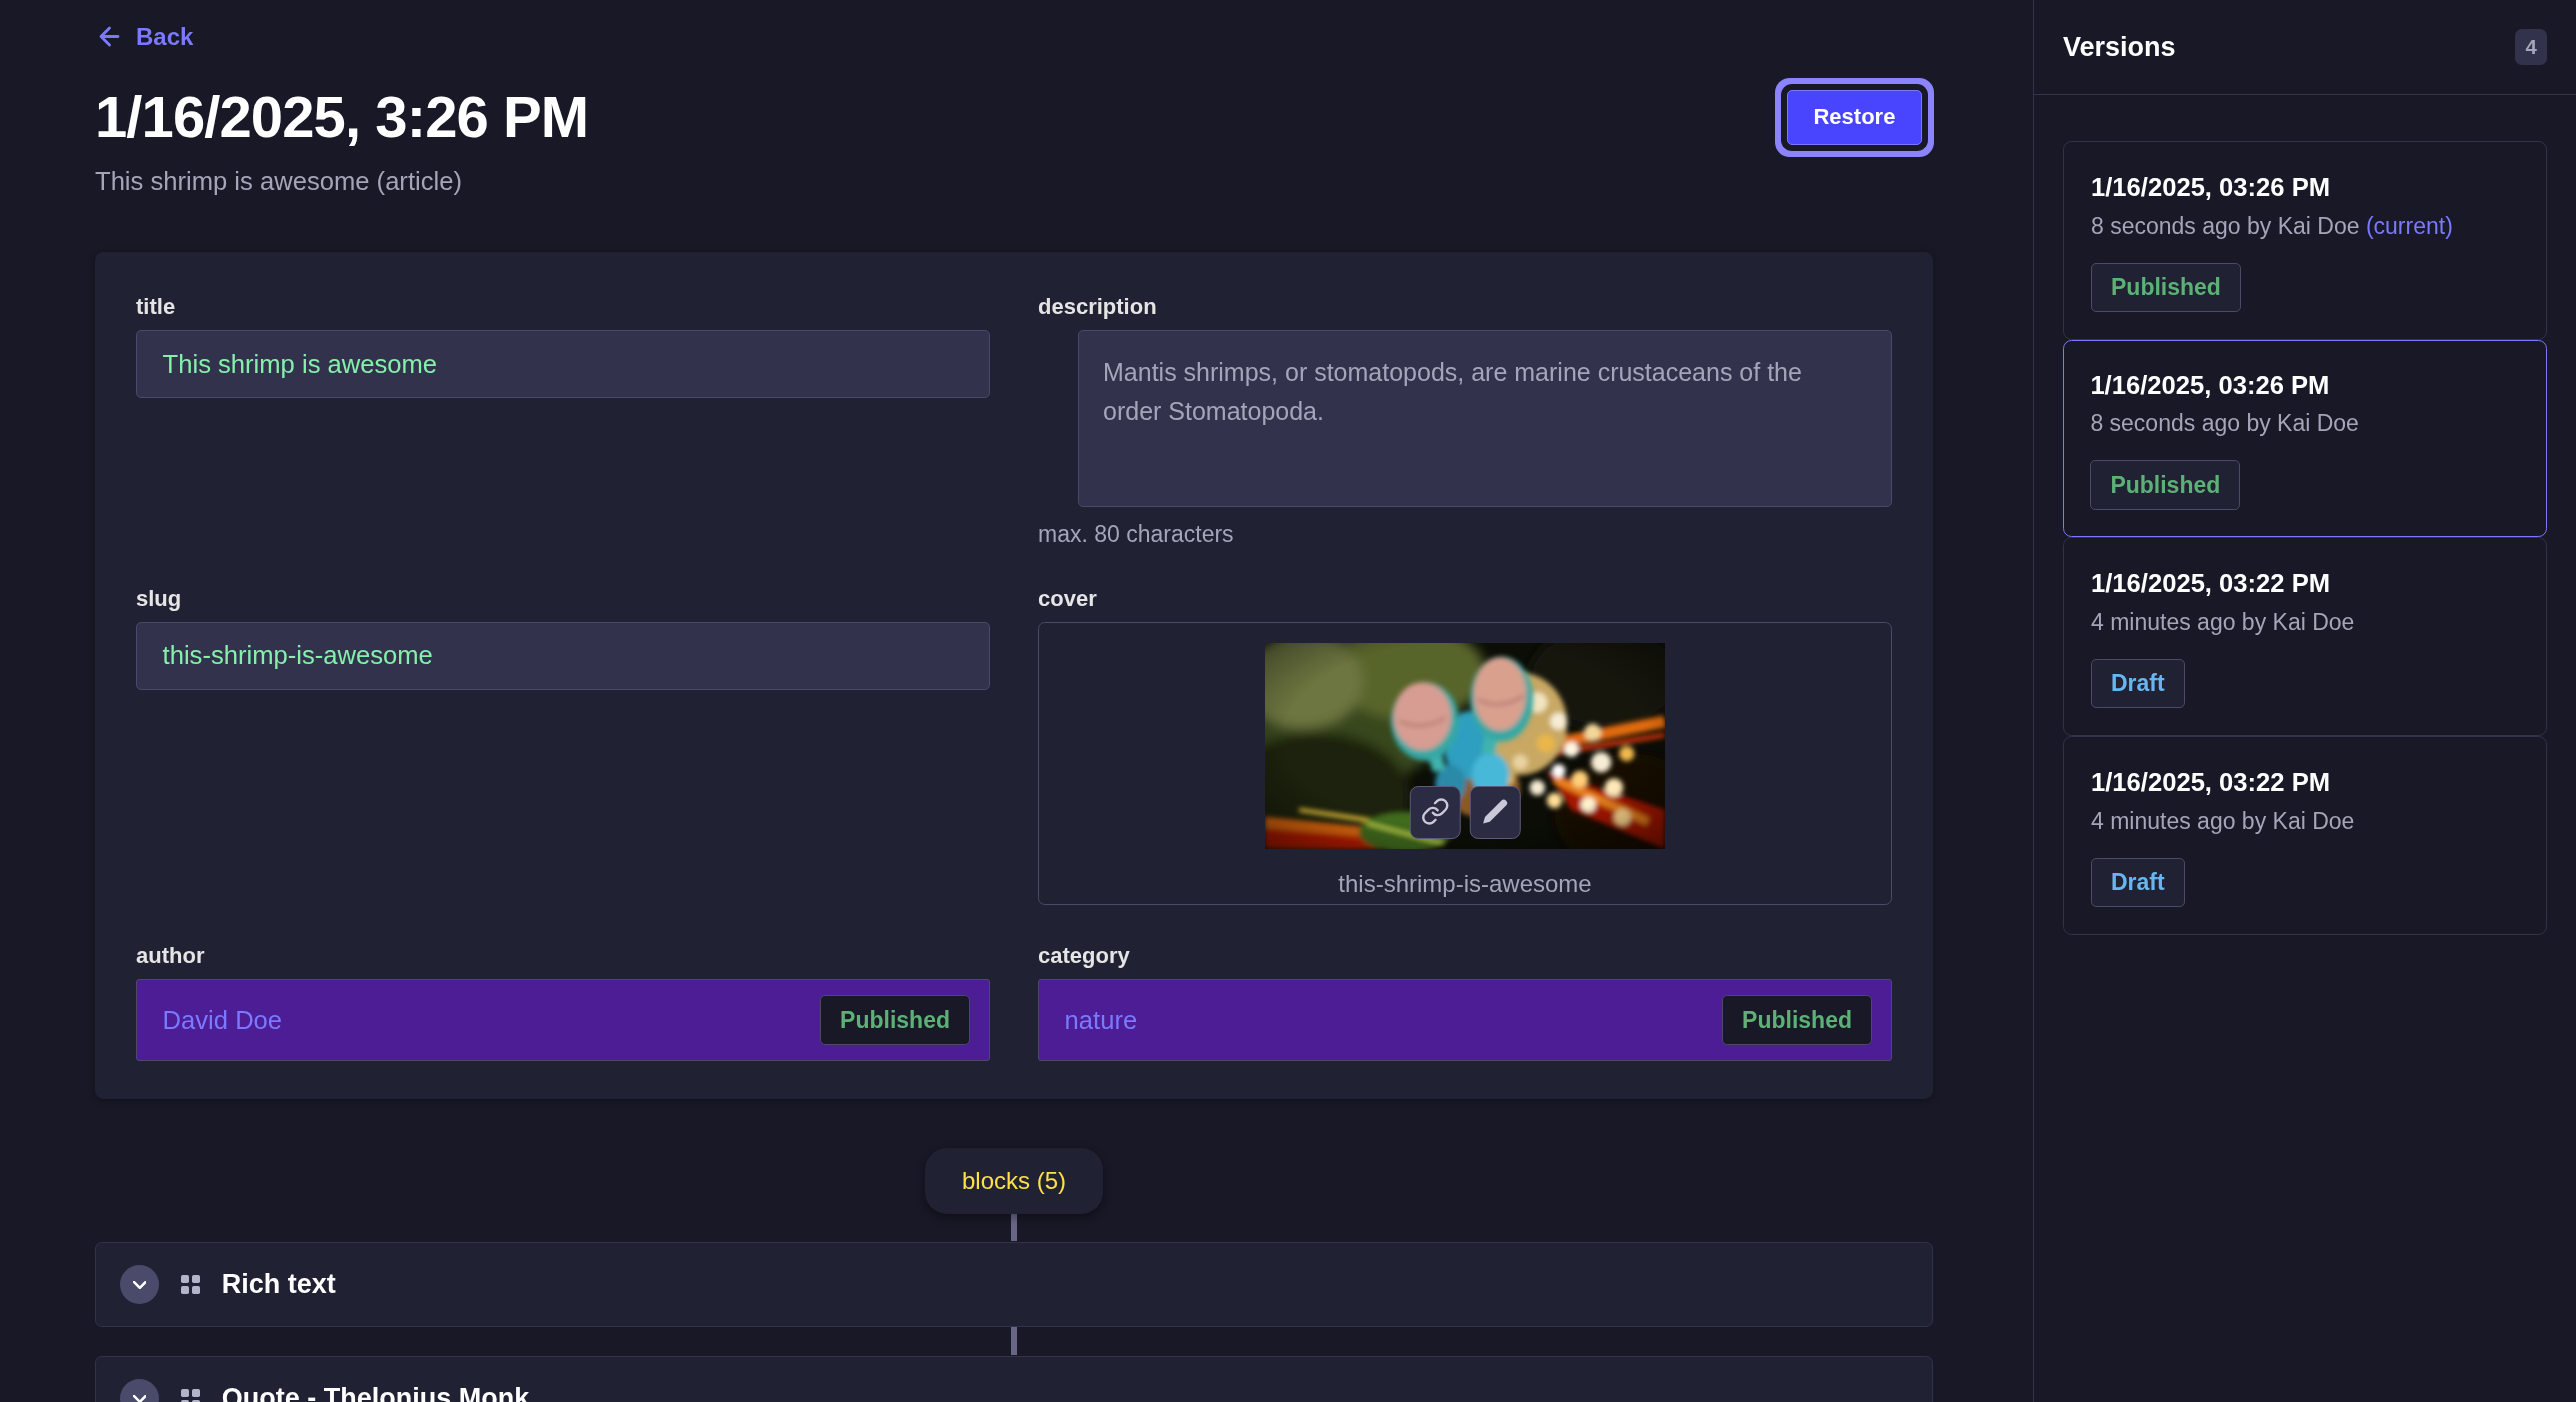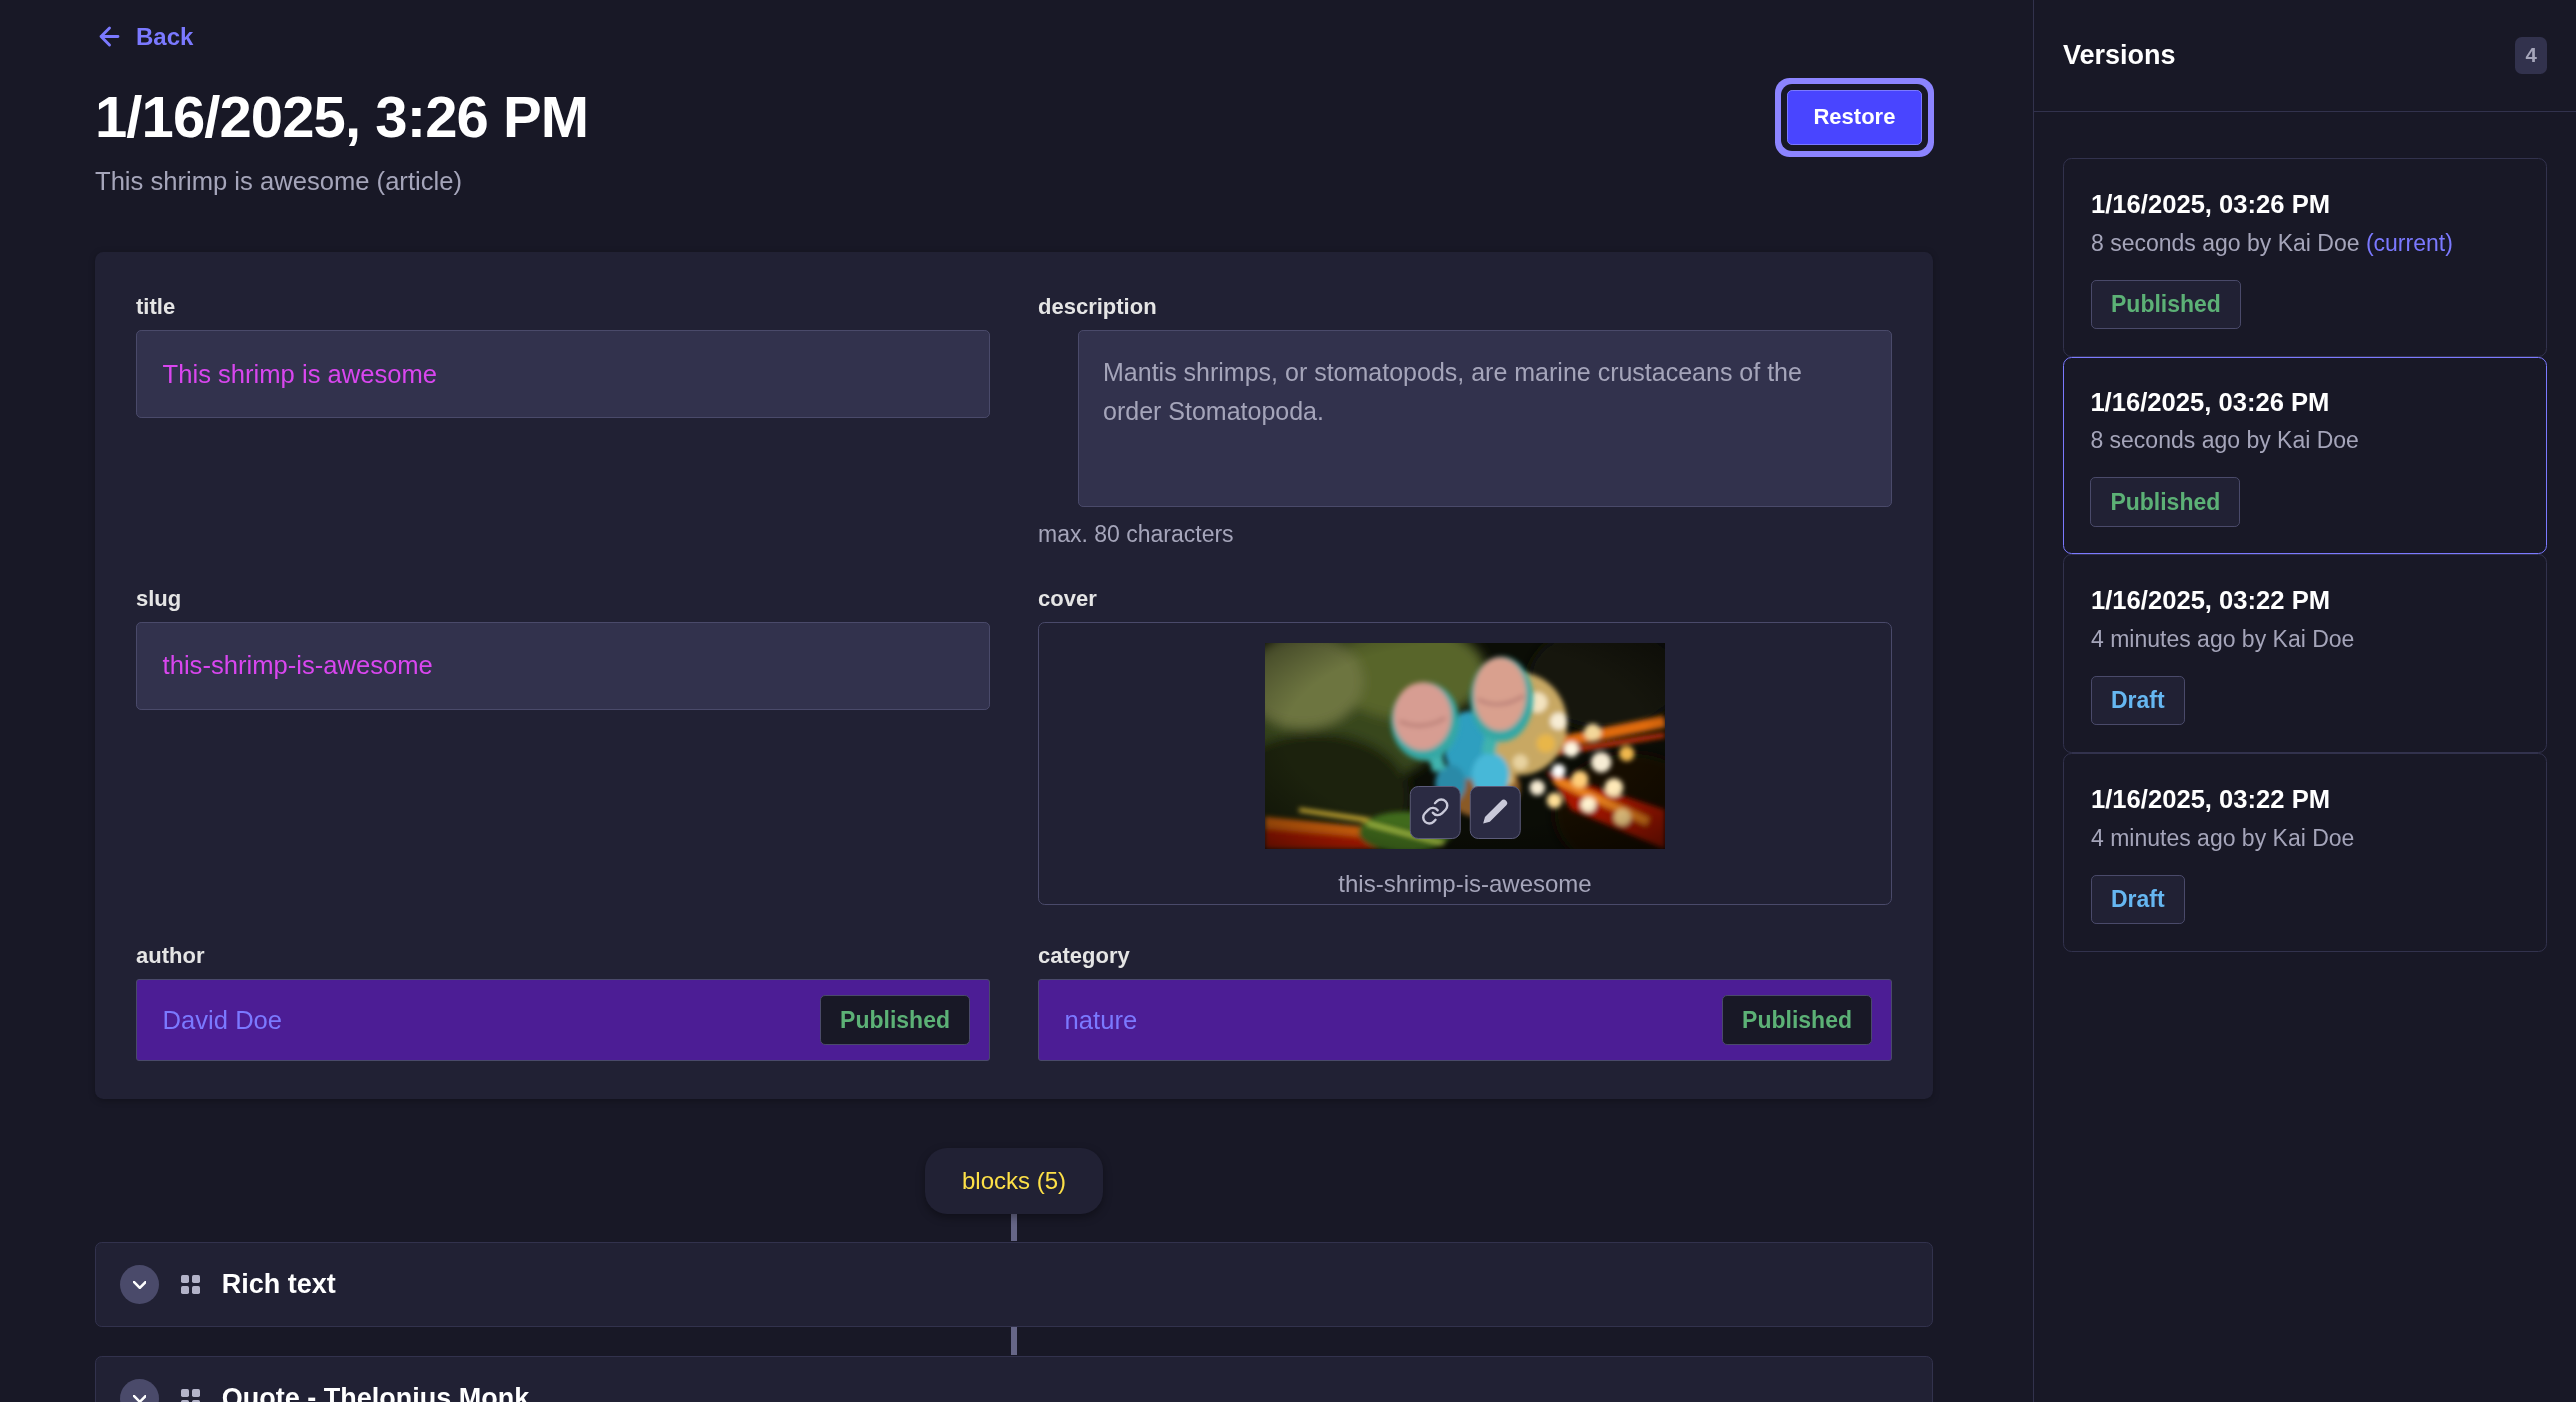--- a/index.html
+++ b/index.html
@@ -39,22 +39,22 @@
     margin-top:53px; width:1838px; height:847px;
     background:#212134; border-radius:8.5px;
     box-shadow:0 1.7px 6.8px rgba(0,0,0,.25);
     padding:41px;
     display:grid; grid-template-columns:1fr 1fr; column-gap:48px; row-gap:37px;
     align-items:start;
   }
   .field-label { font-size:22px; font-weight:600; color:#e5e5e5; line-height:27px; margin-bottom:10.2px; }
   .input-box {
     background:#32324d; border:0.9px solid #4a4a6a; border-radius:5.1px;
-    height:88px; display:flex; align-items:center; padding:0 25.6px;
-    font-size:25.6px; color:#d946ef;
+    height:68px; display:flex; align-items:center; padding:0 25.6px;
+    font-size:25.6px; color:#86efac;
   }
   .textarea-box {
     background:#32324d; border:0.9px solid #4a4a6a; border-radius:5.1px;
     height:177px; padding:22px 24px;
     font-size:25px; line-height:39px; color:#a5a5ba;margin-left:40px;
   }
   .hint { margin-top:13.6px; font-size:23px; color:#a5a5ba; }
   
   .cover-box {
     border:0.9px solid #4a4a6a; border-radius:6.8px; height:283px;
@@ -115,21 +115,21 @@
   }
   .drag-grid { display:grid; grid-template-columns:7.7px 7.7px; grid-template-rows:7.7px 7.7px; gap:3.4px; flex:none; }
   .drag-grid span { background:#b3b3c9; border-radius:1.7px; }
   .accordion-label { font-size:27px; font-weight:600; color:#ffffff; }
   
   .sidebar {
     position:absolute; right:0; top:0; width:543px; height:1402px;
     background:#181826; border-left:0.9px solid #32324d;
   }
   .sidebar-header {
-    height:112px; display:flex; align-items:center; justify-content:space-between;
+    height:95px; display:flex; align-items:center; justify-content:space-between;
     padding:0 29px; border-bottom:0.9px solid #32324d;
   }
   .sidebar-title { font-size:27px; font-weight:600; }
   .count-badge {
     background:#32324d; color:#a5a5ba; font-size:20.4px; font-weight:600;
     border-radius:6.8px; padding:6.8px 10.2px; min-width:29px; text-align:center;
   }
   .version-list { padding:46px 29px 0 29px; display:flex; flex-direction:column; }
   .version-card {
     border:0.9px solid #32324d; border-radius:8.5px; padding:29px 27px 27px 27px;

